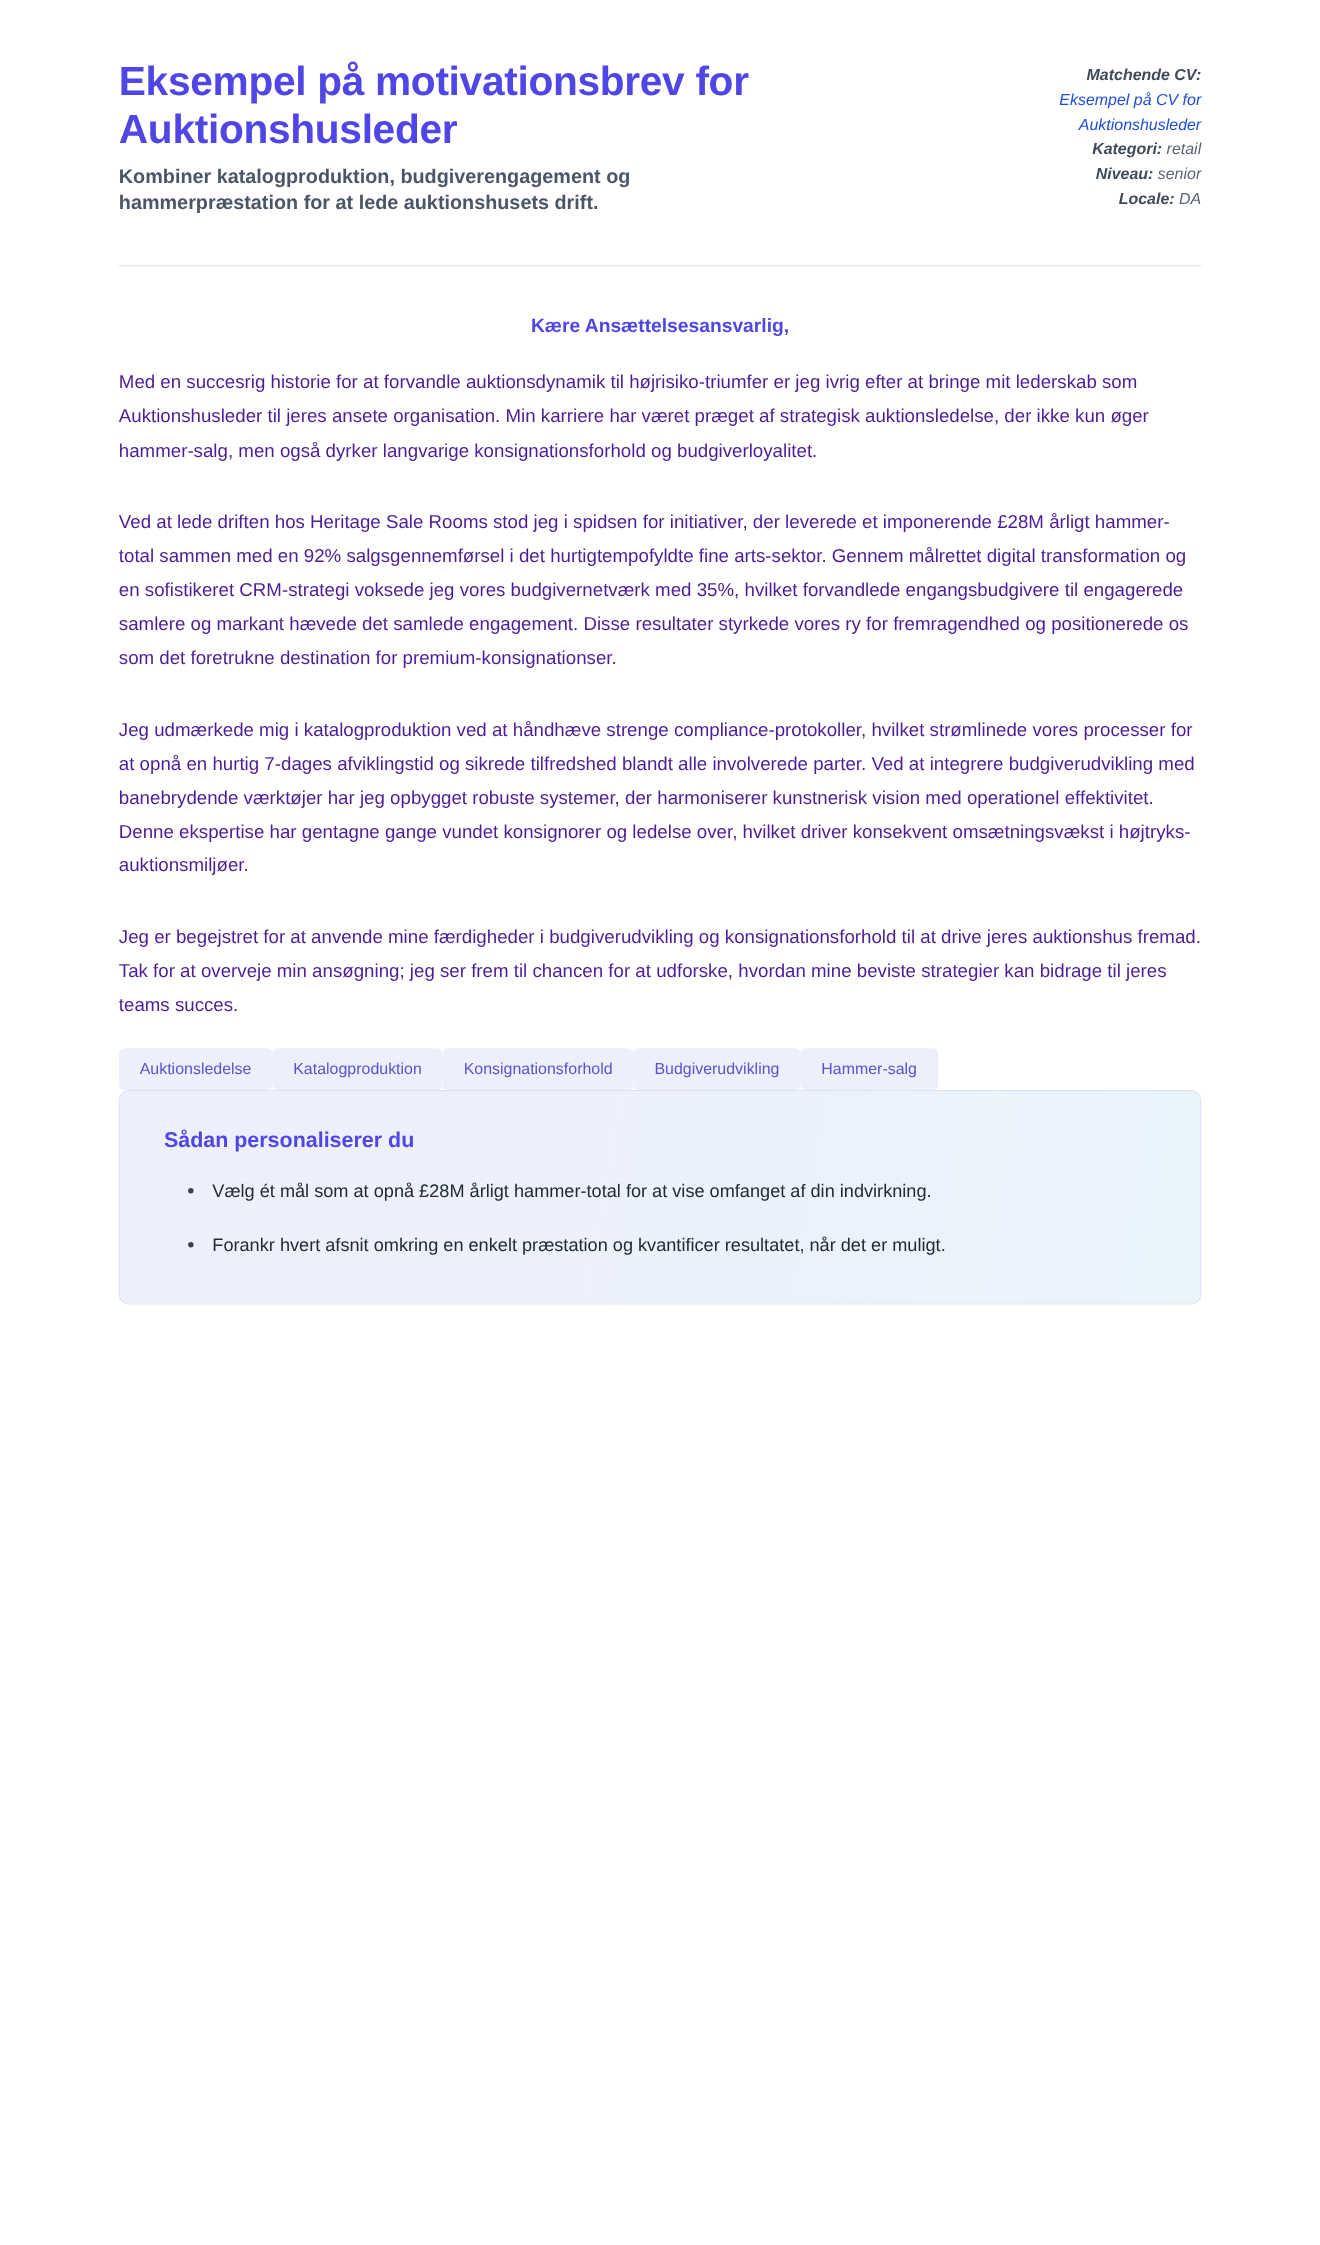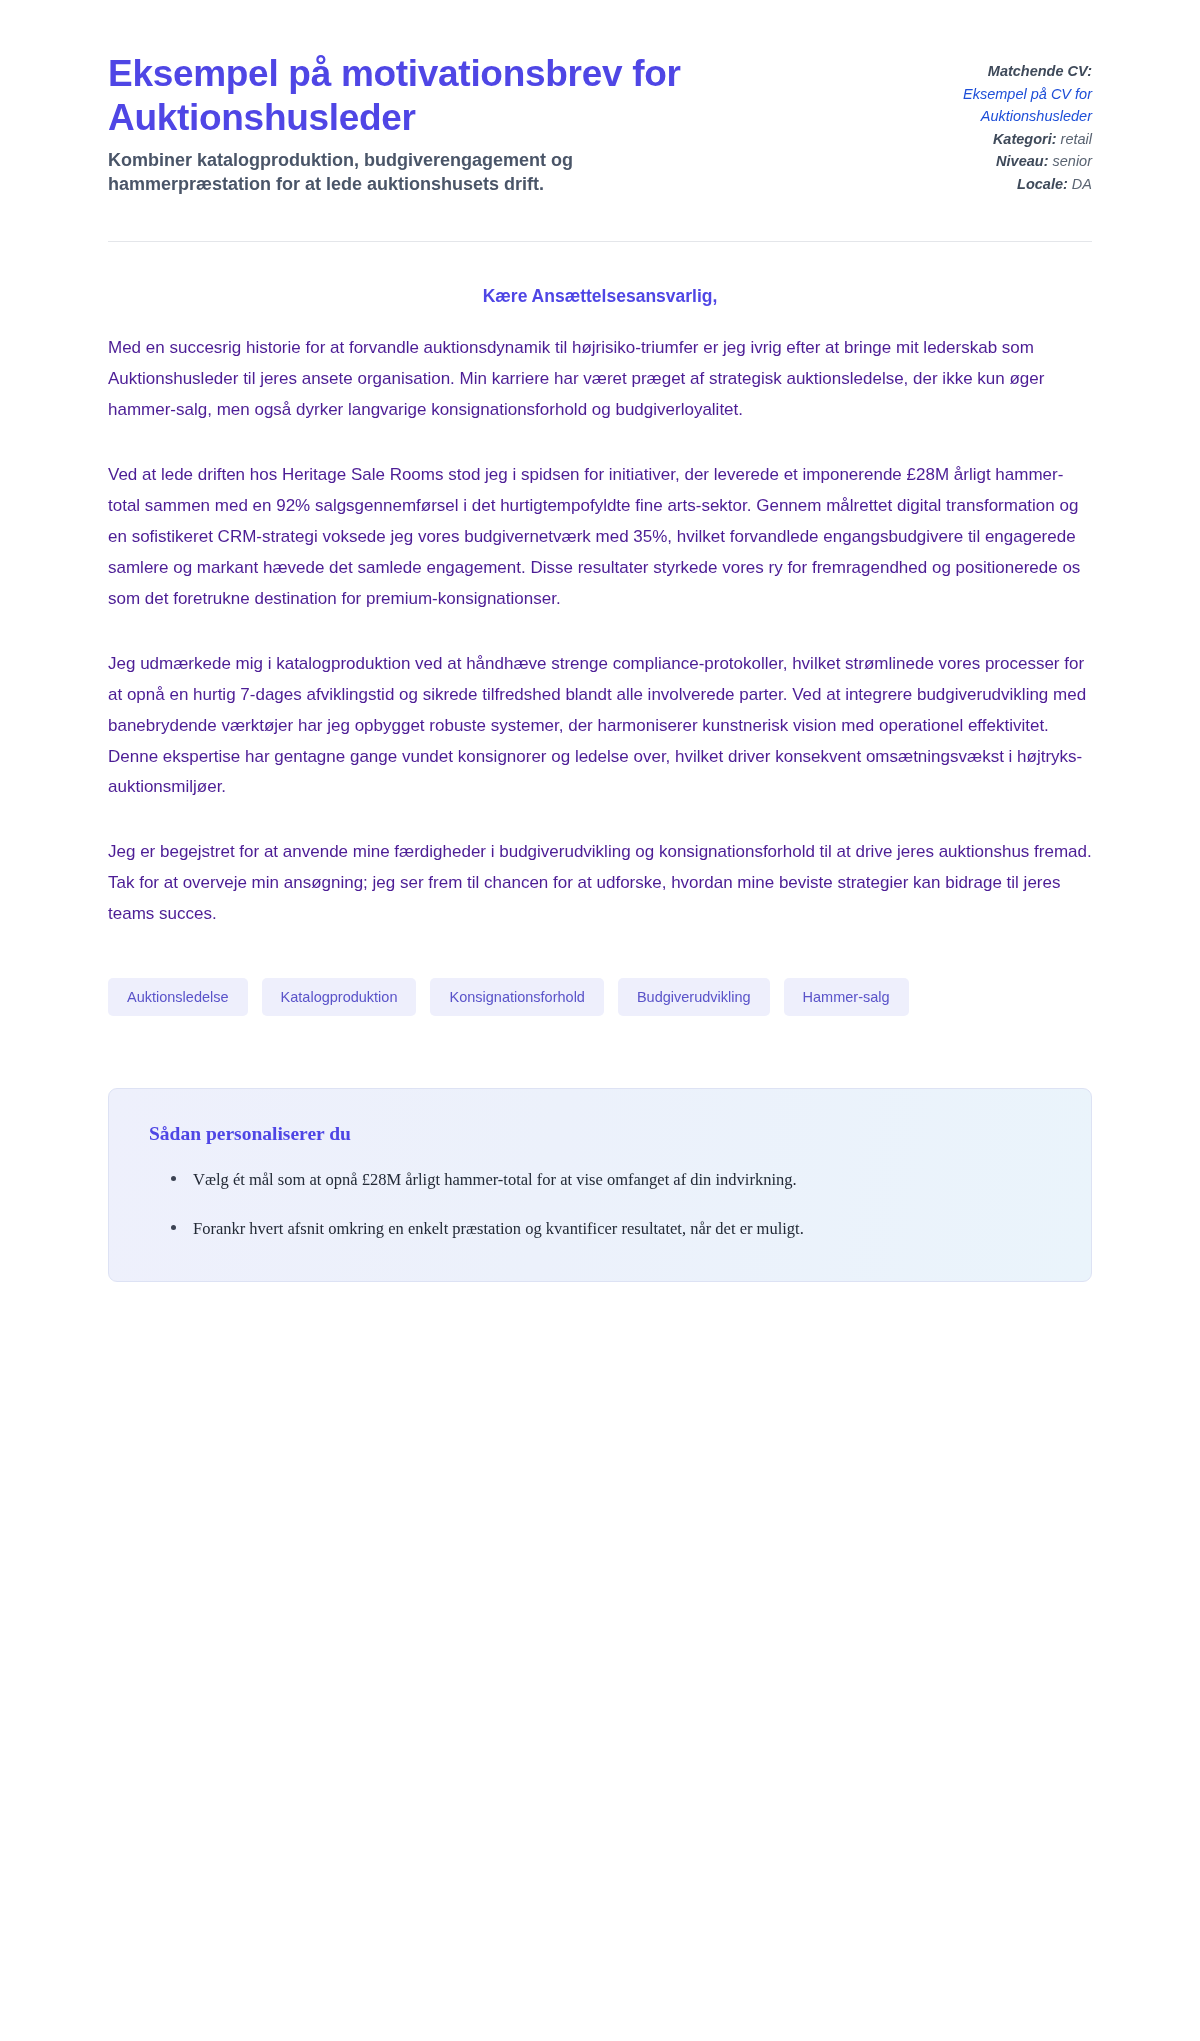--- a/index.html
+++ b/index.html
@@ -18,21 +18,21 @@
   }
 
   .page {
     width: 1200px;
     padding: 52px 108px 60px 108px;
   }
 
   
   .doc-header {
     display: flex;
-    align-items: center;
+    align-items: flex-start;
     justify-content: space-between;
   }
   .header-left {
     flex: 0 1 700px;
     min-width: 0;
   }
   .doc-title {
     margin: 0;
     font-size: 37px;
     line-height: 1.18;
@@ -106,40 +106,37 @@
   .sig-role {
     margin: 13px 0 0 0;
     font-size: 17px;
     color: #5a6472;
   }
 
   
   .tag-row {
     display: flex;
     flex-wrap: wrap;
-    gap: 14px;
-    margin-top: 48px;
+    margin-top: 23px;
   }
   .tag-chip {
     background: #eeeffc;
     color: #5a53c9;
     font-size: 14.5px;
     padding: 11px 19px;
     border-radius: 5px;
     white-space: nowrap;
   }
 
   
   .callout {
-    margin-top: 72px;
     background: linear-gradient(100deg, #eef0fc 0%, #ecf1fb 45%, #eaf4fb 100%);
     border: 1px solid #dde2f4;
     border-radius: 9px;
     padding: 34px 40px 38px 40px;
-    font-family: Liberation Serif, serif;
   }
   .callout-title {
     margin: 0 0 20px 0;
     font-size: 19.5px;
     font-weight: bold;
     color: #4f46e5;
   }
   .callout-list {
     margin: 0;
     padding: 0 0 0 22px;

